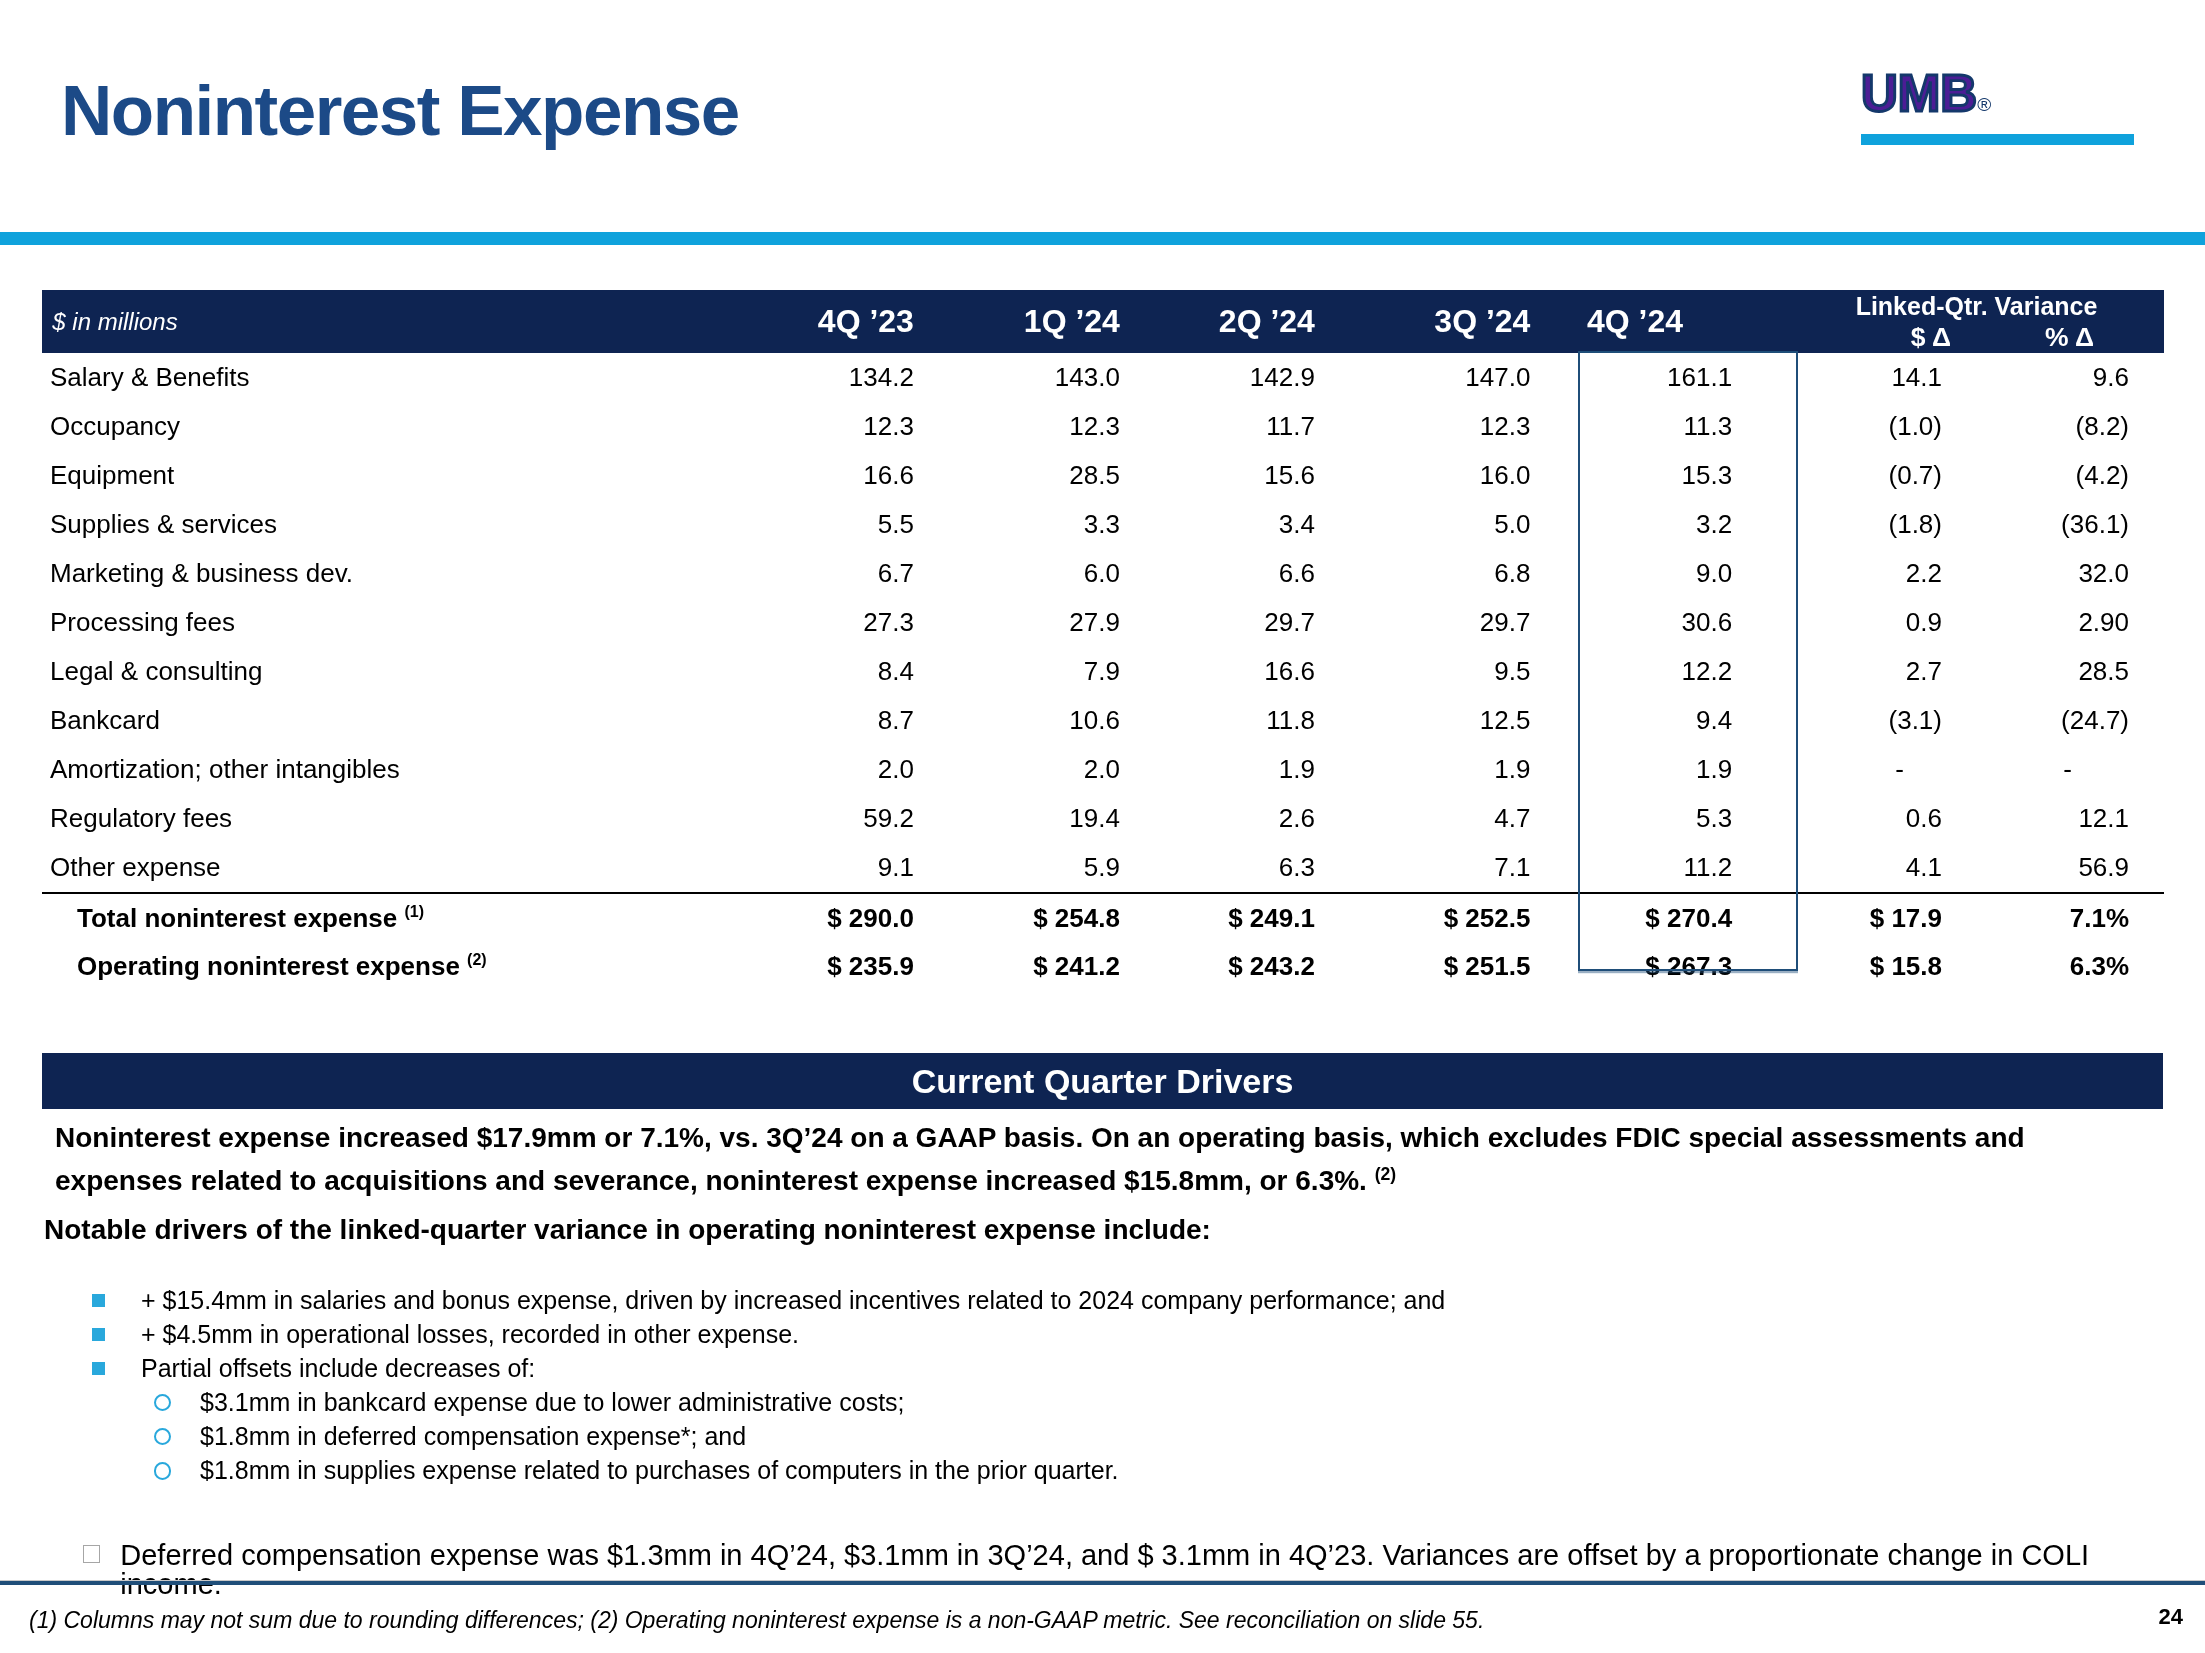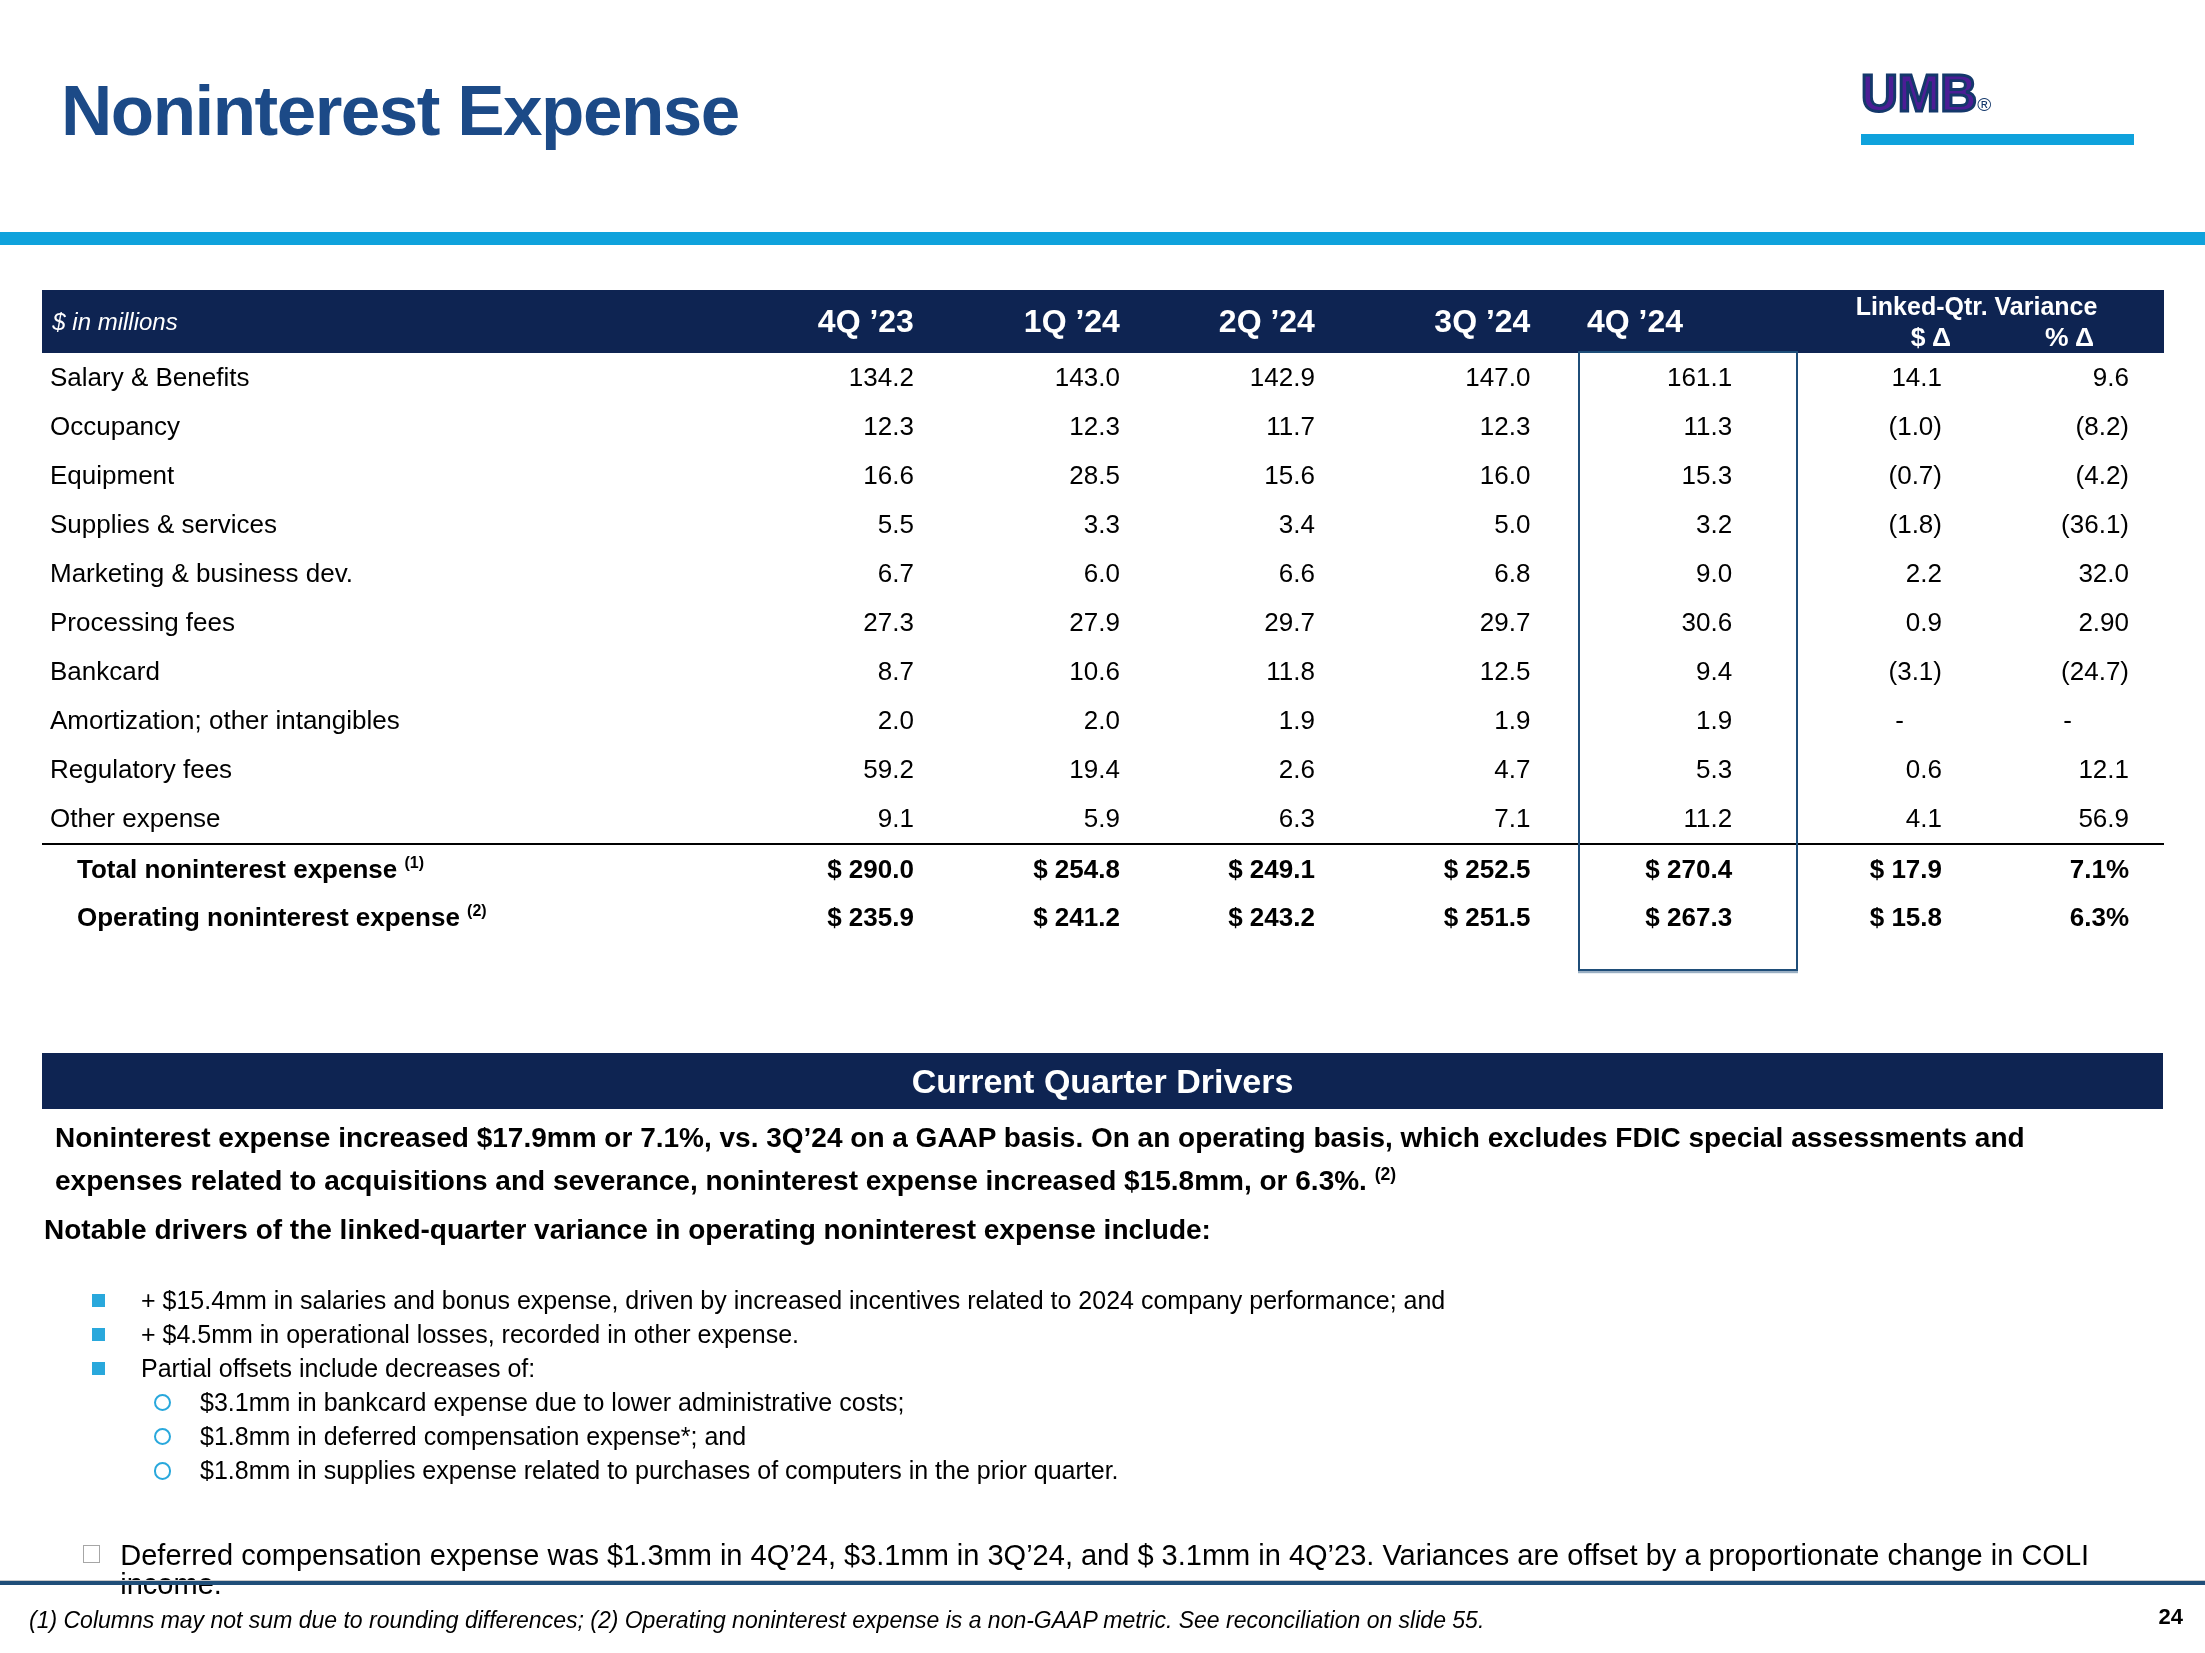--- a/index.html
+++ b/index.html
@@ -184,20 +184,30 @@
             <td class="lbl">Processing fees</td>
             <td class="num c1">27.3</td>
             <td class="num c2">27.9</td>
             <td class="num c3">29.7</td>
             <td class="num c4">29.7</td>
             <td class="num c5">30.6</td>
             <td class="num c6">0.9</td>
             <td class="num c7">2.90</td>
           </tr>
           <tr>
+            <td class="lbl">Legal &amp; consulting</td>
+            <td class="num c1">8.4</td>
+            <td class="num c2">7.9</td>
+            <td class="num c3">16.6</td>
+            <td class="num c4">9.5</td>
+            <td class="num c5">12.2</td>
+            <td class="num c6">2.7</td>
+            <td class="num c7">28.5</td>
+          </tr>
+          <tr>
             <td class="lbl">Bankcard</td>
             <td class="num c1">8.7</td>
             <td class="num c2">10.6</td>
             <td class="num c3">11.8</td>
             <td class="num c4">12.5</td>
             <td class="num c5">9.4</td>
             <td class="num c6">(3.1)</td>
             <td class="num c7">(24.7)</td>
           </tr>
           <tr>

